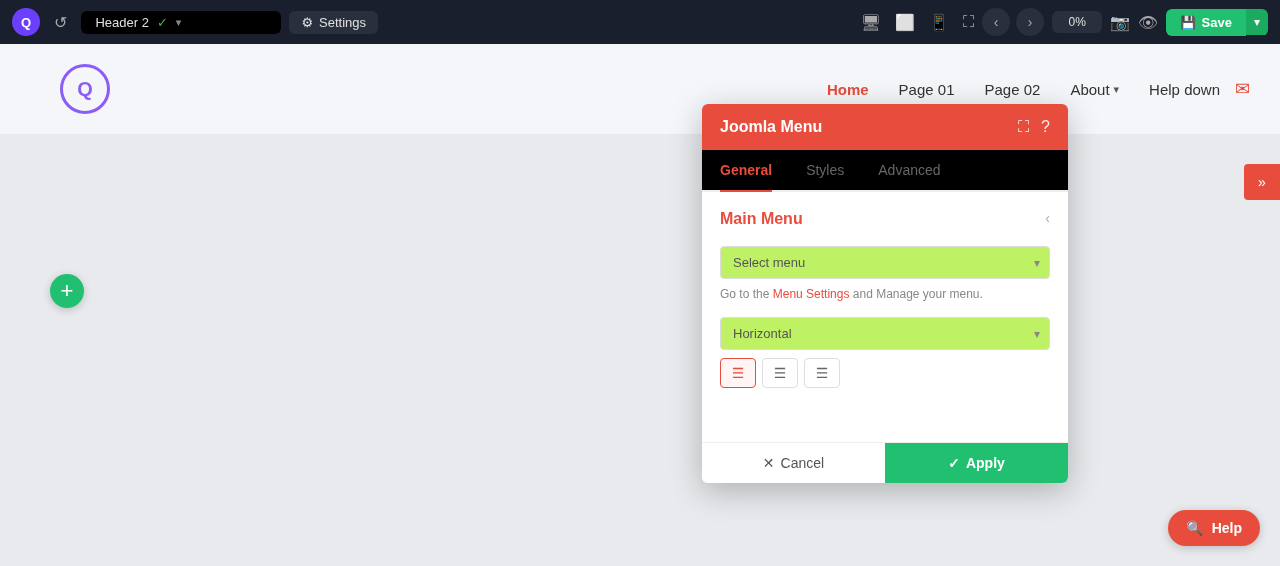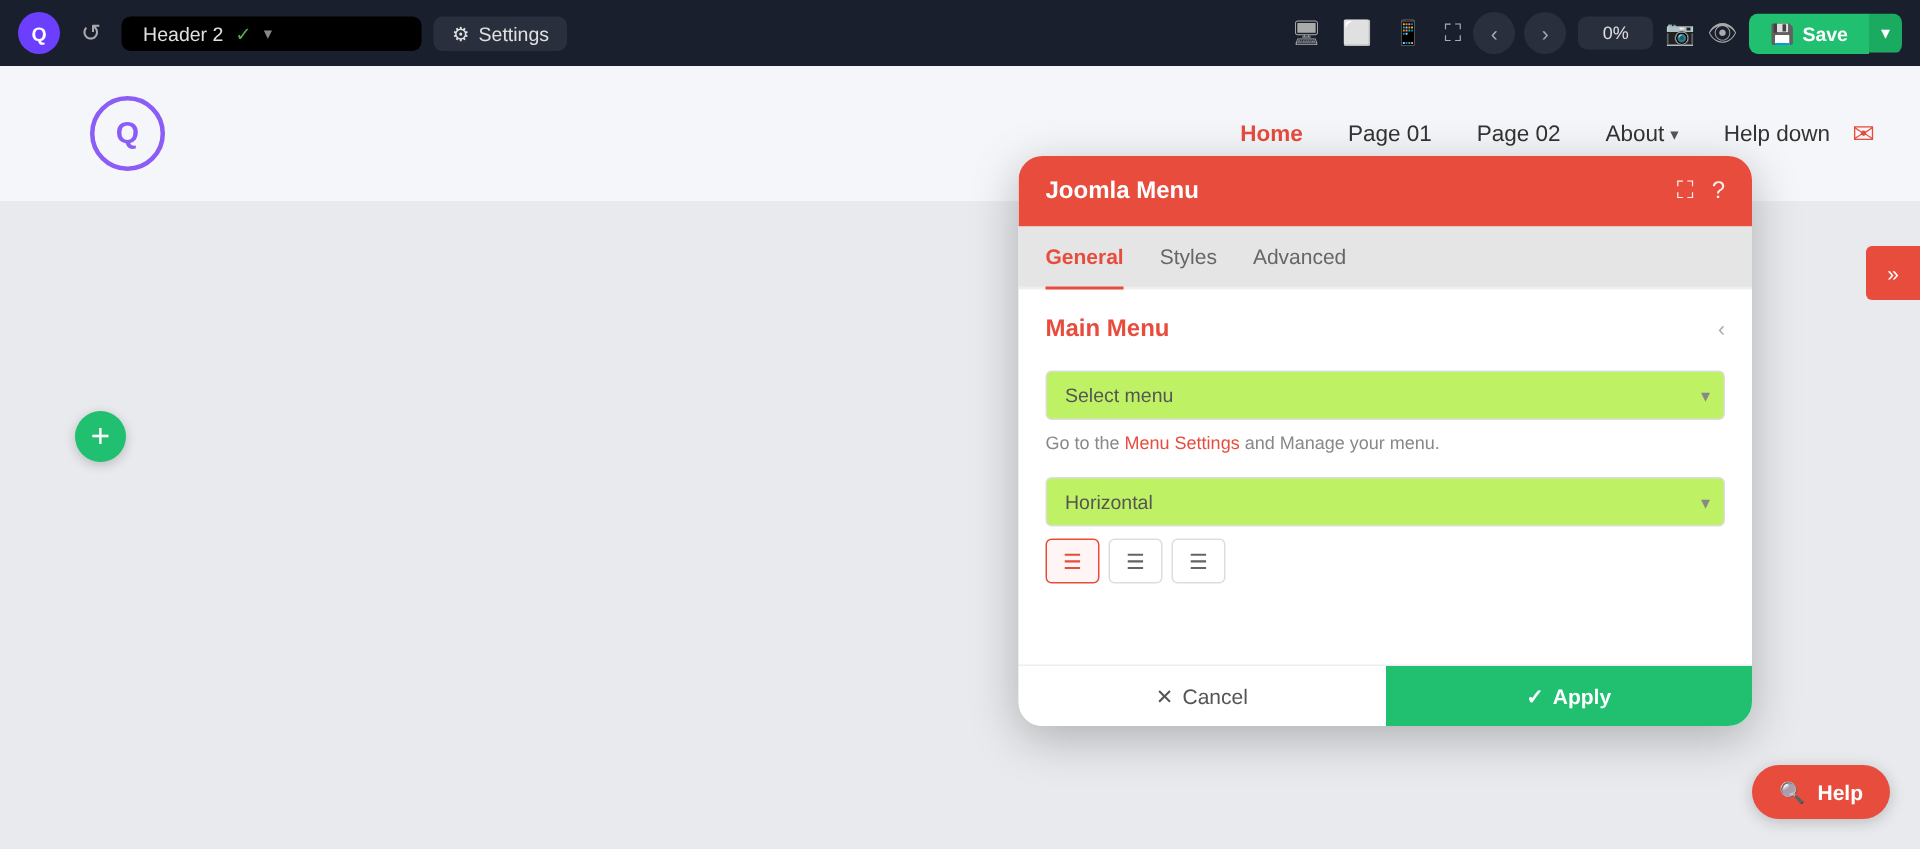--- a/index.html
+++ b/index.html
@@ -95,36 +95,36 @@
     
     .help-btn {
       position: absolute; right: 20px; bottom: 20px;
       background: #e74c3c; color: white; border-radius: 50px;
       padding: 10px 18px; display: flex; align-items: center; gap: 8px;
       font-size: 14px; font-weight: 600; cursor: pointer; box-shadow: 0 2px 10px rgba(0,0,0,0.2);
     }
 
     
     .dialog-overlay {
-      position: absolute; top: 60px; left: 679px;
-      width: 489px; background: white;
-      border-radius: 16px; box-shadow: 0 8px 32px rgba(0,0,0,0.25);
+      position: absolute; top: 60px; left: 702px;
+      width: 366px; background: white;
+      border-radius: 6px; box-shadow: 0 8px 32px rgba(0,0,0,0.25);
       overflow: hidden;
     }
     .dialog-header {
       background: #e74c3c; color: white;
       padding: 14px 18px; display: flex; align-items: center; justify-content: space-between;
     }
     .dialog-header-title { font-size: 16px; font-weight: 600; }
     .dialog-header-icons { display: flex; gap: 12px; align-items: center; }
     .dialog-header-icons span { font-size: 16px; cursor: pointer; opacity: 0.9; }
 
     .dialog-tabs {
       display: flex; border-bottom: 2px solid #eee;
-      padding: 0 18px; gap: 24px; background: #e5e5e5;
+      padding: 0 18px; gap: 34px; background: #000000;
     }
     .dialog-tab {
       padding: 12px 0; font-size: 14px; color: #666; cursor: pointer;
       border-bottom: 2px solid transparent; margin-bottom: -2px;
     }
     .dialog-tab.active { color: #e74c3c; border-bottom-color: #e74c3c; font-weight: 600; }
 
     .dialog-body { padding: 18px; background: white; min-height: 250px; }
 
     .section-title-row { display: flex; align-items: flex-start; justify-content: space-between; margin-bottom: 18px; }

